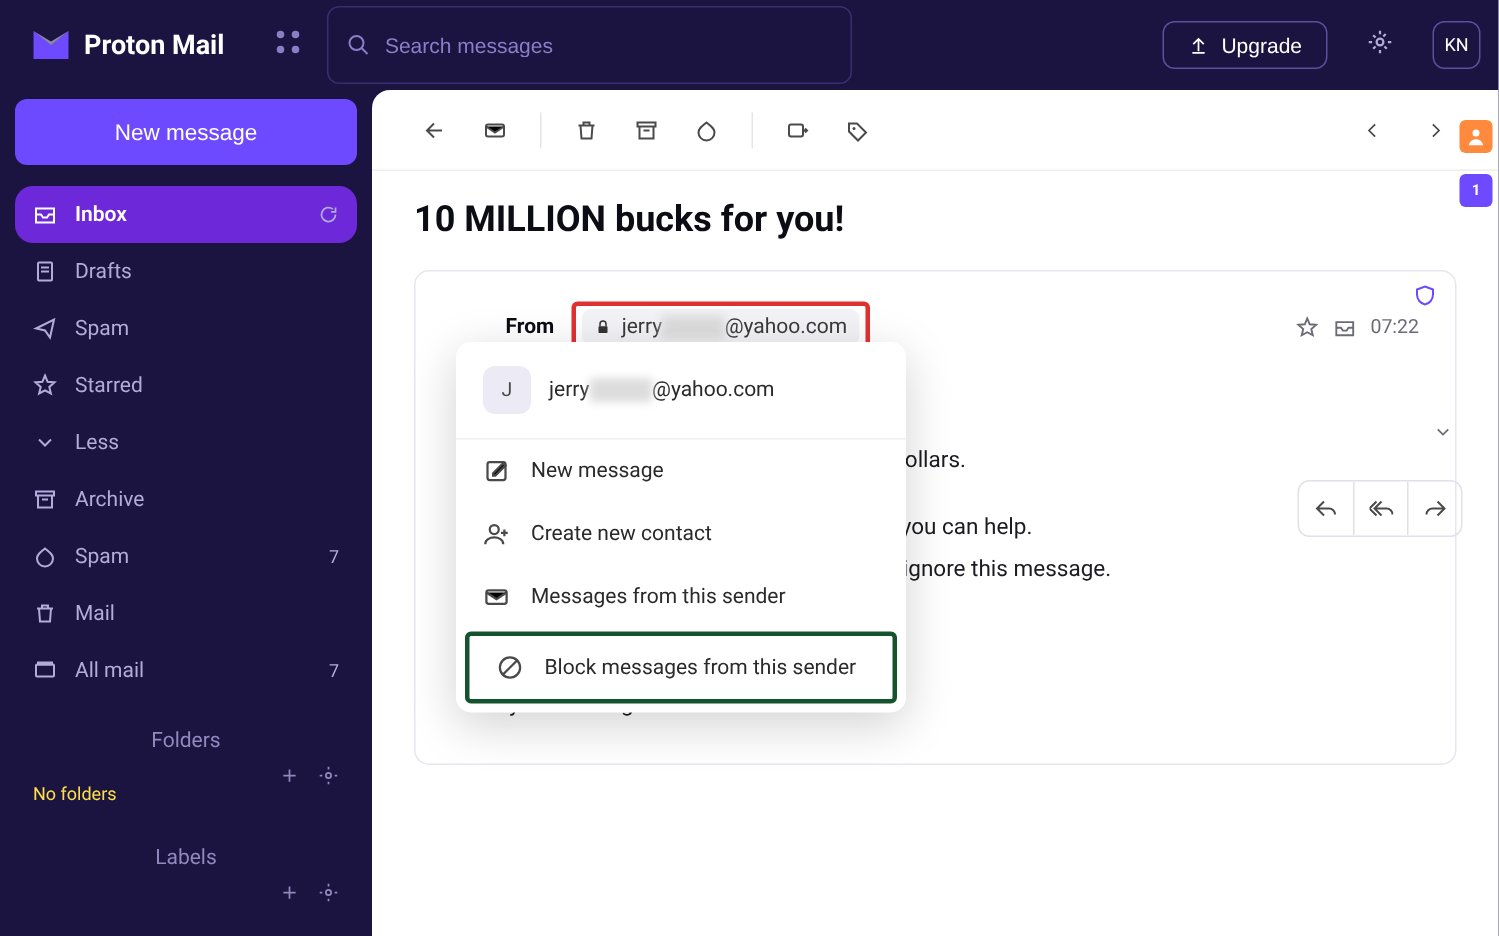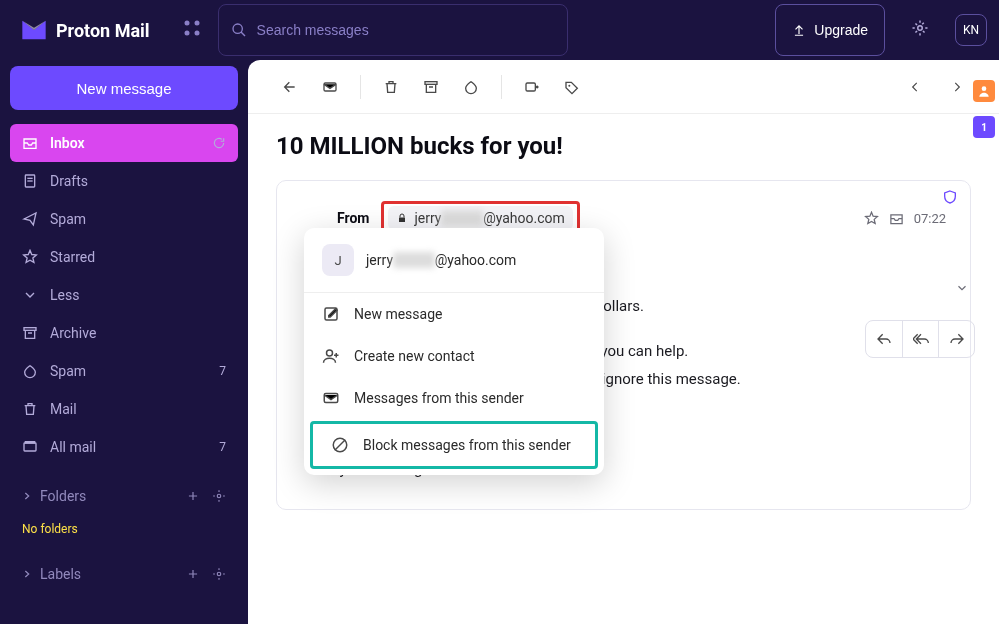--- a/index.html
+++ b/index.html
@@ -8,36 +8,36 @@
 
 .topbar { height: 60px; display: flex; align-items: center; padding: 0 12px; gap: 12px; }
 .logo { display: flex; align-items: center; gap: 8px; padding-left: 8px; }
 .logo-icon { width: 28px; height: 28px; }
 .logo-text { color: #fff; font-weight: 700; font-size: 18px; }
 .apps-icon { margin-left: 20px; cursor: pointer; }
 .search { flex: 0 0 350px; height: 52px; border: 1px solid #3a2e6e; border-radius: 8px; display: flex; align-items: center; padding: 0 12px; gap: 10px; margin-left: 4px; }
 .search input { background: transparent; border: none; outline: none; color: #8a7fc7; font-size: 14px; flex: 1; }
 .search input::placeholder { color: #8a7fc7; }
 .spacer { flex: 1; }
-.upgrade-btn { height: 52px; border: 1px solid #5b4f9e; border-radius: 8px; padding: 12px 16px; color: #fff; background: transparent; display: flex; align-items: center; gap: 8px; font-size: 14px; cursor: pointer; }
+.upgrade-btn { height: 32px; border: 1px solid #5b4f9e; border-radius: 8px; padding: 12px 16px; color: #fff; background: transparent; display: flex; align-items: center; gap: 8px; font-size: 14px; cursor: pointer; }
 .gear-btn { padding: 6px; cursor: pointer; margin: 0 8px; }
 .avatar-btn { width: 32px; height: 32px; border: 1px solid #5b4f9e; border-radius: 8px; color: #fff; display: flex; align-items: center; justify-content: center; font-size: 12px; cursor: pointer; }
 
 
 .layout { display: flex; height: 564px; }
 .sidebar { width: 248px; padding: 6px 10px; display: flex; flex-direction: column; }
 .new-msg-btn { background: #6d4aff; color: #fff; border: none; border-radius: 8px; height: 44px; font-size: 15px; font-weight: 500; cursor: pointer; margin-bottom: 14px; }
 
 .nav-item { display: flex; align-items: center; gap: 12px; height: 38px; padding: 0 12px; color: #b3abd9; font-size: 14px; cursor: pointer; border-radius: 6px; }
-.nav-item.active { background: #d946ef; color: #fff; font-weight: 600; }
+.nav-item.active { background: #6d28d9; color: #fff; font-weight: 600; border-radius: 12px; }
 .nav-item .count { margin-left: auto; font-size: 12px; }
 .nav-item .refresh { margin-left: auto; }
 .nav-icon { width: 16px; height: 16px; flex-shrink: 0; }
 
-.section-header { display: flex; align-items: center; gap: 8px; height: 36px; padding: 0 12px; color: #9189bc; font-size: 14px; margin-top: 12px; cursor: pointer; }
+.section-header { display: flex; align-items: center; gap: 8px; height: 36px; padding: 0 12px; color: #9189bc; font-size: 14px; margin-top: 12px; cursor: pointer; flex-direction: column; }
 .section-header .actions { margin-left: auto; display: flex; gap: 12px; }
 .no-folders { color: #fde047; font-size: 12px; padding: 8px 12px; }
 
 
 .main { flex: 1; background: #fff; border-radius: 12px 0 0 0; padding: 0; position: relative; overflow: hidden; }
 .toolbar { height: 54px; display: flex; align-items: center; padding: 0 24px; gap: 4px; border-bottom: 1px solid #eee; }
 .tbtn { width: 36px; height: 36px; display: flex; align-items: center; justify-content: center; cursor: pointer; border-radius: 6px; color: #4a4a4a; }
 .tsep { width: 1px; height: 24px; background: #e5e5e5; margin: 0 8px; }
 .toolbar .spacer { flex: 1; }
 .pager { display: flex; gap: 6px; }
@@ -58,21 +58,21 @@
 .reply-bar .rb + .rb { border-left: 1px solid #e0e0ea; }
 .expand-chevron { position: absolute; right: 30px; top: 220px; cursor: pointer; color: #6b6b76; }
 
 
 .dropdown { position: absolute; left: 304px; top: 228px; width: 300px; background: #fff; border-radius: 10px; box-shadow: 0 8px 32px rgba(0,0,0,0.18); z-index: 20; overflow: hidden; }
 .dd-header { display: flex; align-items: center; gap: 12px; padding: 16px 18px; border-bottom: 1px solid #eee; }
 .dd-avatar { width: 32px; height: 32px; border-radius: 8px; background: #eceaf5; display: flex; align-items: center; justify-content: center; font-size: 13px; color: #4a4a4a; }
 .dd-email { font-size: 14px; color: #2a2a2a; }
 .dd-item { display: flex; align-items: center; gap: 14px; padding: 12px 18px; font-size: 14px; color: #2a2a2a; cursor: pointer; }
 .dd-icon { width: 18px; height: 18px; color: #4a4a4a; }
-.highlight-block { border: 3px solid #14b8a6; border-radius: 4px; margin: 2px 6px 6px; }
+.highlight-block { border: 3px solid #14532d; border-radius: 4px; margin: 2px 6px 6px; }
 
 
 .msg-body { padding: 60px 36px 24px; font-size: 15px; line-height: 1.55; color: #1b1b21; }
 .msg-body p { margin: 0 0 4px; }
 .msg-body .gap { height: 18px; }
 
 
 .rightrail { position: absolute; right: 0; top: 60px; width: 30px; display: flex; flex-direction: column; gap: 14px; padding-top: 20px; align-items: center; }
 .rr-icon { width: 22px; height: 22px; border-radius: 4px; display: flex; align-items: center; justify-content: center; cursor: pointer; }
 .rr-contacts { background: #ff8a3d; }

